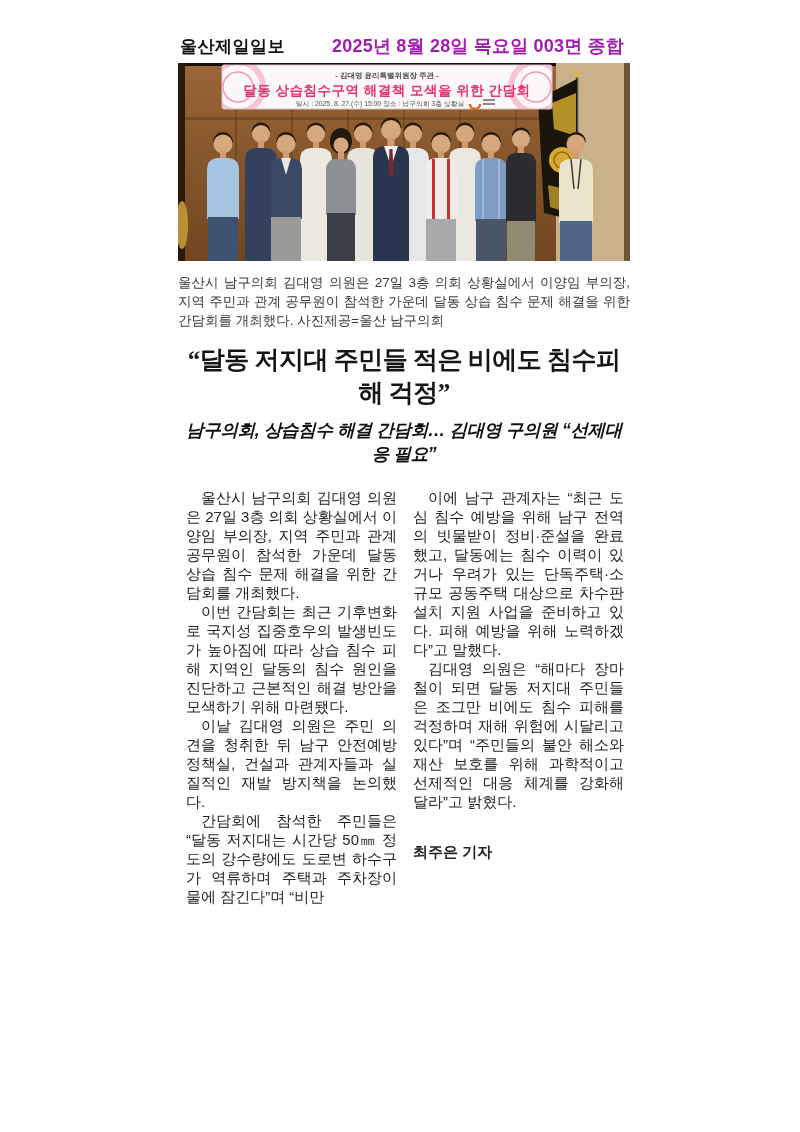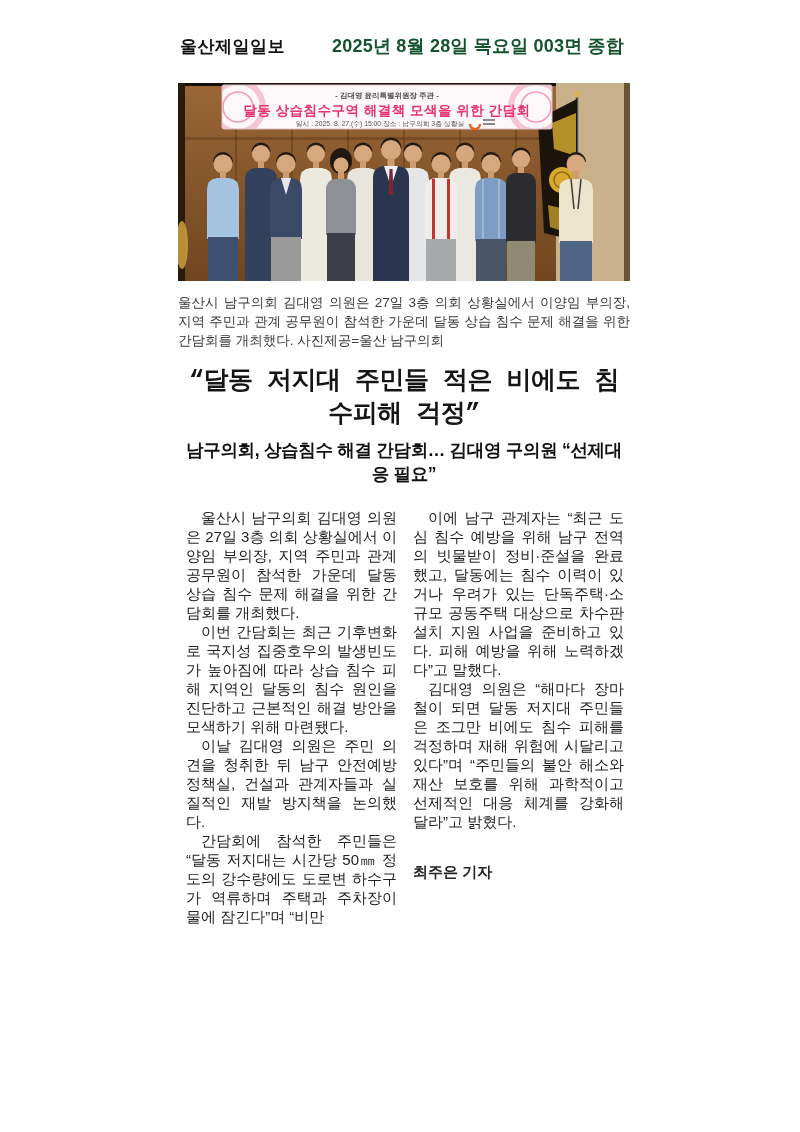--- a/index.html
+++ b/index.html
@@ -10,41 +10,41 @@
     color:#1a1a1a;
   }
   .page { width:452px; margin-left:178px; }
 
   
   .masthead {
     margin-top:34px; padding:0 6px 0 2px;
     display:flex; justify-content:space-between; align-items:flex-end;
   }
   .paper-name { font-size:17px; font-weight:700; color:#111; letter-spacing:.5px; }
-  .edition    { font-size:18px; font-weight:700; color:#14532d; letter-spacing:.2px; }
-
-  
-  .photo { margin-top:25px; width:424px; height:198px; line-height:0; }
+  .edition    { font-size:18px; font-weight:700; color:#a21caf; letter-spacing:.2px; }
+
+  
+  .photo { margin-top:5px; width:424px; height:198px; line-height:0; }
   .photo svg { display:block; }
 
   
   .caption {
     margin-top:12px; font-size:13.5px; line-height:19px; color:#3a3a3a;
     text-align:justify; word-break:break-all;
   }
 
   
   .headline {
     margin-top:13px; text-align:center;
-    font-family:Liberation Mono, monospace;
+    font-family:Liberation Serif, serif;
     font-size:25px; font-weight:700; color:#151515; letter-spacing:-.5px;
   }
   .subheadline {
     margin-top:9px; text-align:center;
-    font-size:17.5px; font-weight:700; color:#111; letter-spacing:-.3px;
+    font-size:17.5px; font-weight:700; color:#111; letter-spacing:-.3px;font-style:italic;
   }
 
   
   .columns {
     margin-top:22px; padding:0 6px 0 8px;
     display:flex; justify-content:space-between;
   }
   .col { width:211px; }
   .col p {
     font-size:15px; line-height:19px; color:#222;

